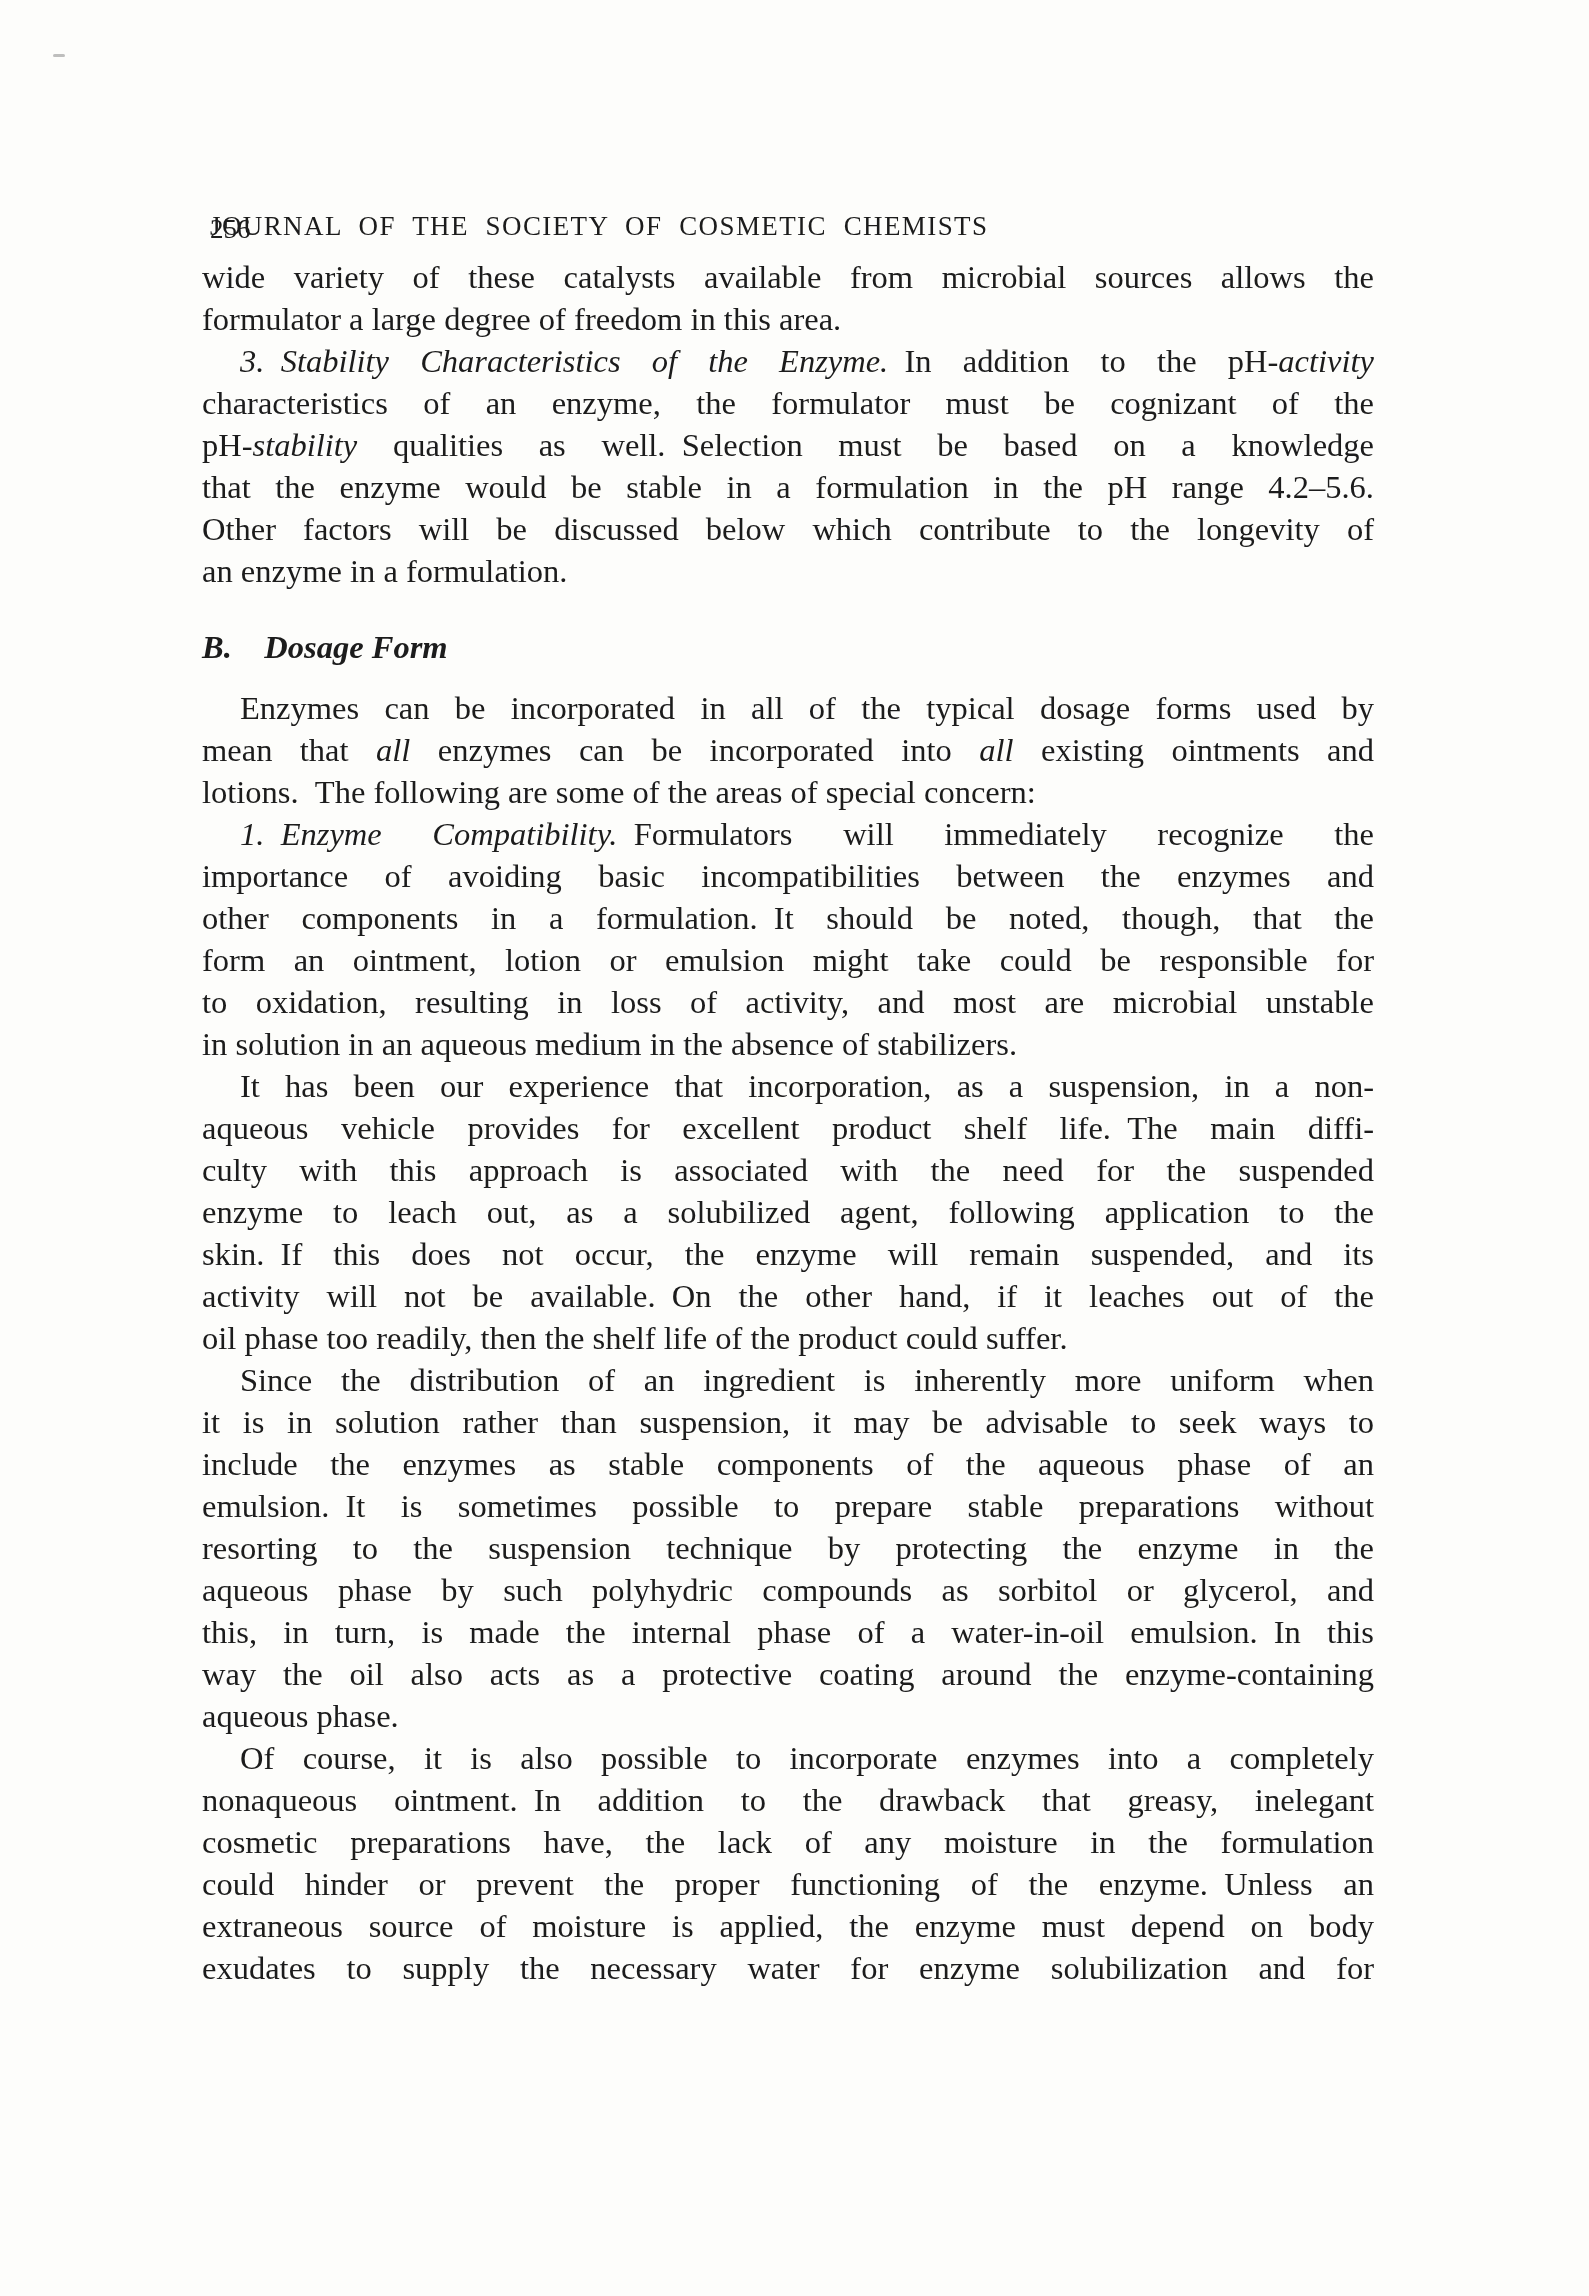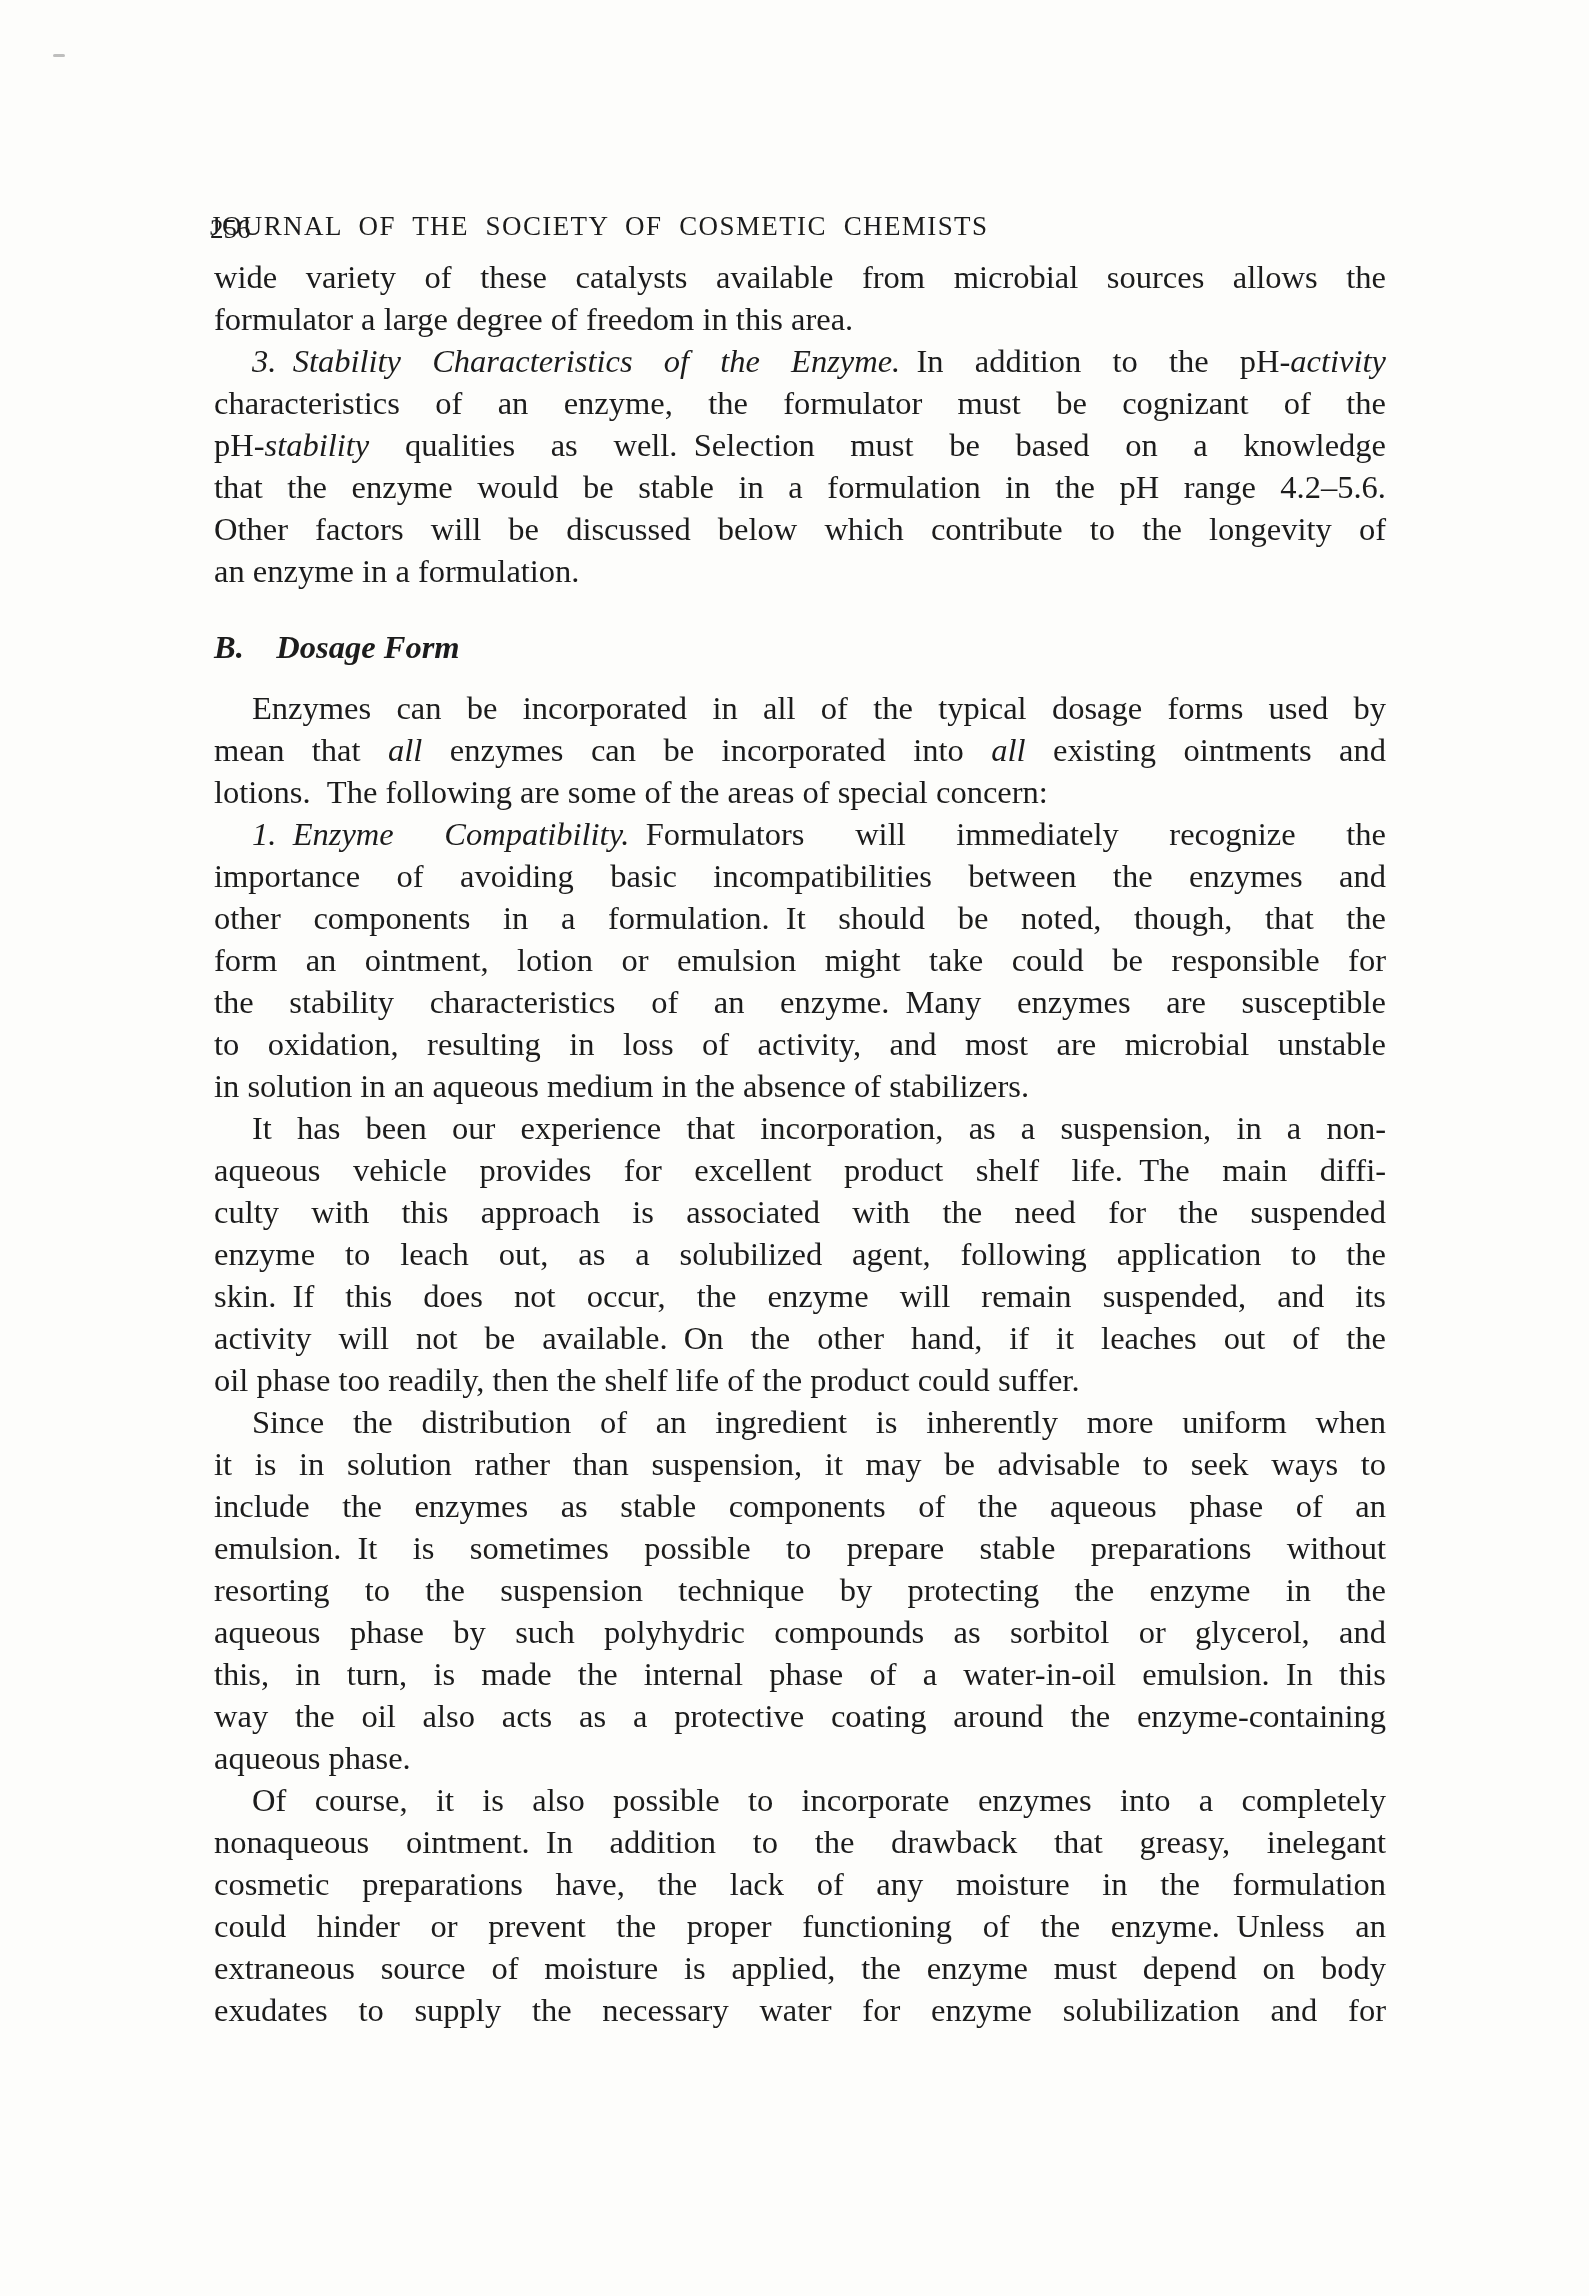--- a/index.html
+++ b/index.html
@@ -33,21 +33,21 @@
   }
   .journal-title {
     text-align: left;
     font-size: 27px;
     letter-spacing: 1.4px;
     word-spacing: 8.6px;
     white-space: nowrap;
   }
   .text-body {
     position: absolute;
-    left: 214px; top: 256px;
+    left: 202px; top: 256px;
     width: 1172px;
     font-size: 32.5px;
   }
   .ln {
     height: 42px;
     line-height: 42px;
     text-align: justify;
     text-align-last: justify;
   }
   .ln.end { text-align-last: left; }
@@ -80,21 +80,20 @@
       <div class="ln"><span>Other factors will be discussed below which contribute to the longevity of</span></div>
       <div class="ln end"><span>an enzyme in a formulation.</span></div>
       <div class="ln heading end"><span class="it">B. Dosage Form</span></div>
       <div class="ln indent"><span>Enzymes can be incorporated in all of the typical dosage forms used by</span></div>
       <div class="ln"><span>mean that </span><span class="it">all</span><span> enzymes can be incorporated into </span><span class="it">all</span><span> existing ointments and</span></div>
       <div class="ln end"><span>lotions. The following are some of the areas of special concern:</span></div>
       <div class="ln indent"><span class="it">1. Enzyme Compatibility.</span><span> Formulators will immediately recognize the</span></div>
       <div class="ln"><span>importance of avoiding basic incompatibilities between the enzymes and</span></div>
       <div class="ln"><span>other components in a formulation. It should be noted, though, that the</span></div>
       <div class="ln"><span>form an ointment, lotion or emulsion might take could be responsible for</span></div>
-      <div class="ln"><span>the stability characteristics of an enzyme. Many enzymes are susceptible</span></div>
       <div class="ln"><span>to oxidation, resulting in loss of activity, and most are microbial unstable</span></div>
       <div class="ln end"><span>in solution in an aqueous medium in the absence of stabilizers.</span></div>
       <div class="ln indent"><span>It has been our experience that incorporation, as a suspension, in a non-</span></div>
       <div class="ln"><span>aqueous vehicle provides for excellent product shelf life. The main diffi-</span></div>
       <div class="ln"><span>culty with this approach is associated with the need for the suspended</span></div>
       <div class="ln"><span>enzyme to leach out, as a solubilized agent, following application to the</span></div>
       <div class="ln"><span>skin. If this does not occur, the enzyme will remain suspended, and its</span></div>
       <div class="ln"><span>activity will not be available. On the other hand, if it leaches out of the</span></div>
       <div class="ln end"><span>oil phase too readily, then the shelf life of the product could suffer.</span></div>
       <div class="ln indent"><span>Since the distribution of an ingredient is inherently more uniform when</span></div>

